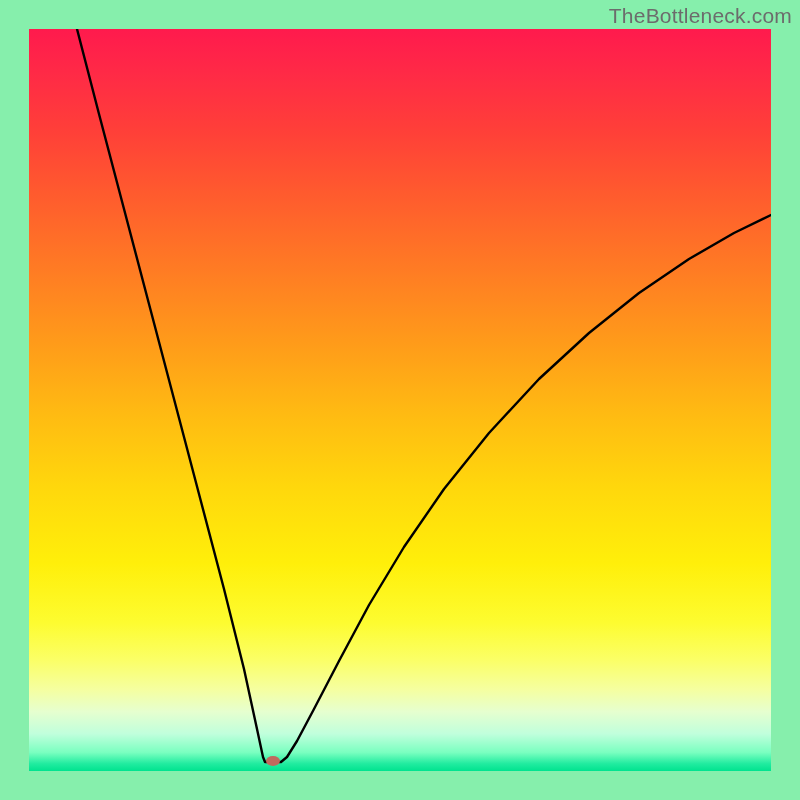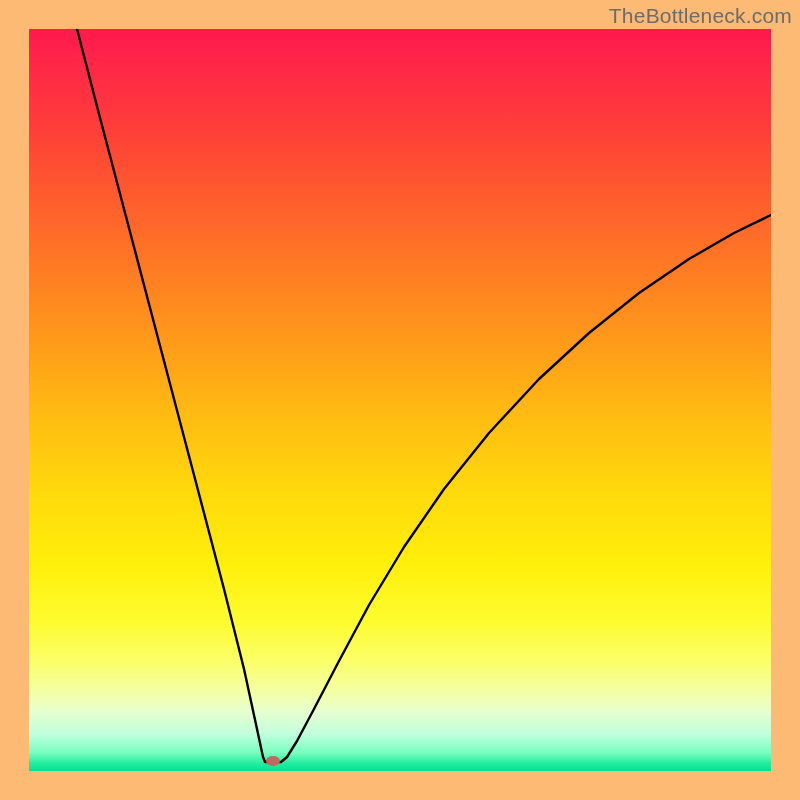--- a/index.html
+++ b/index.html
@@ -8,21 +8,21 @@
     width: 800px;
     height: 800px;
     overflow: hidden;
     background: #000;
     font-family: Arial, Helvetica, sans-serif;
   }
   .frame {
     position: relative;
     width: 800px;
     height: 800px;
-    background: #fdba74;
+    background: #86efac;
   }
   .plot {
     position: absolute;
     left: 29px;
     top: 29px;
     width: 742px;
     height: 742px;
     overflow: hidden;
   }
   .gradient {

